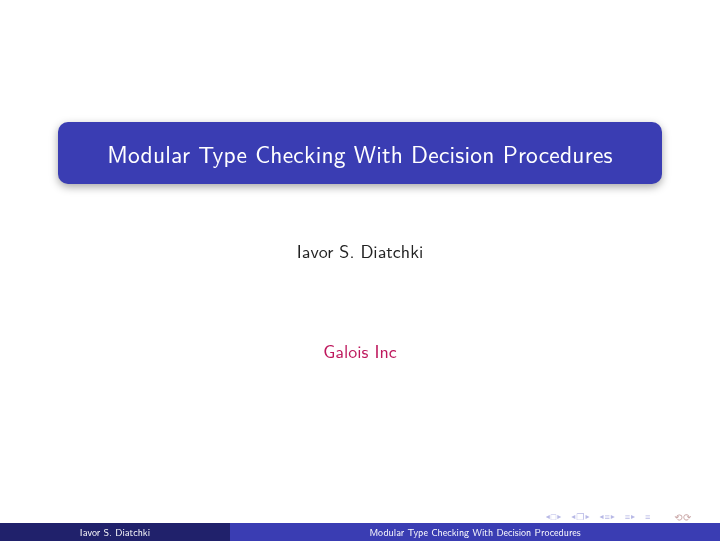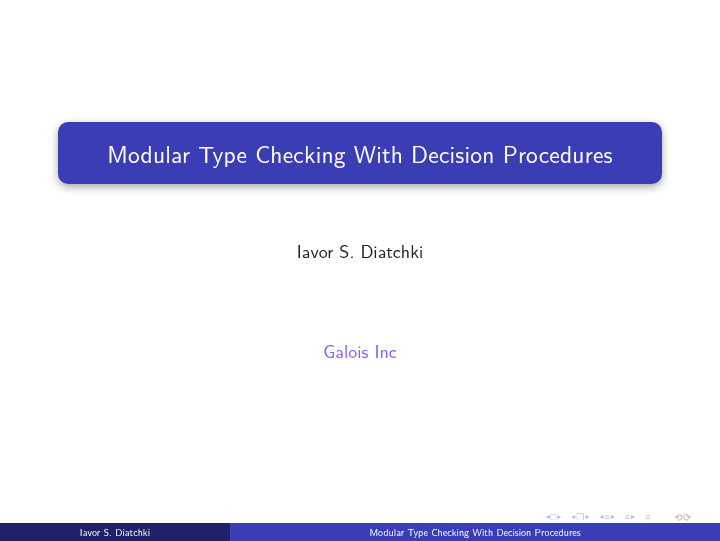--- a/index.html
+++ b/index.html
@@ -41,21 +41,21 @@
     text-align: center;
     font-size: 18px;
     color: #222;
   }
   .institute {
     position: absolute;
     top: 337px;
     width: 100%;
     text-align: center;
     font-size: 18px;
-    color: #8b5cf6;
+    color: #be185d;
   }
   .footer {
     position: absolute;
     bottom: 0;
     left: 0;
     width: 720px;
     height: 32px;
     display: flex;
     flex-direction: column;
   }

